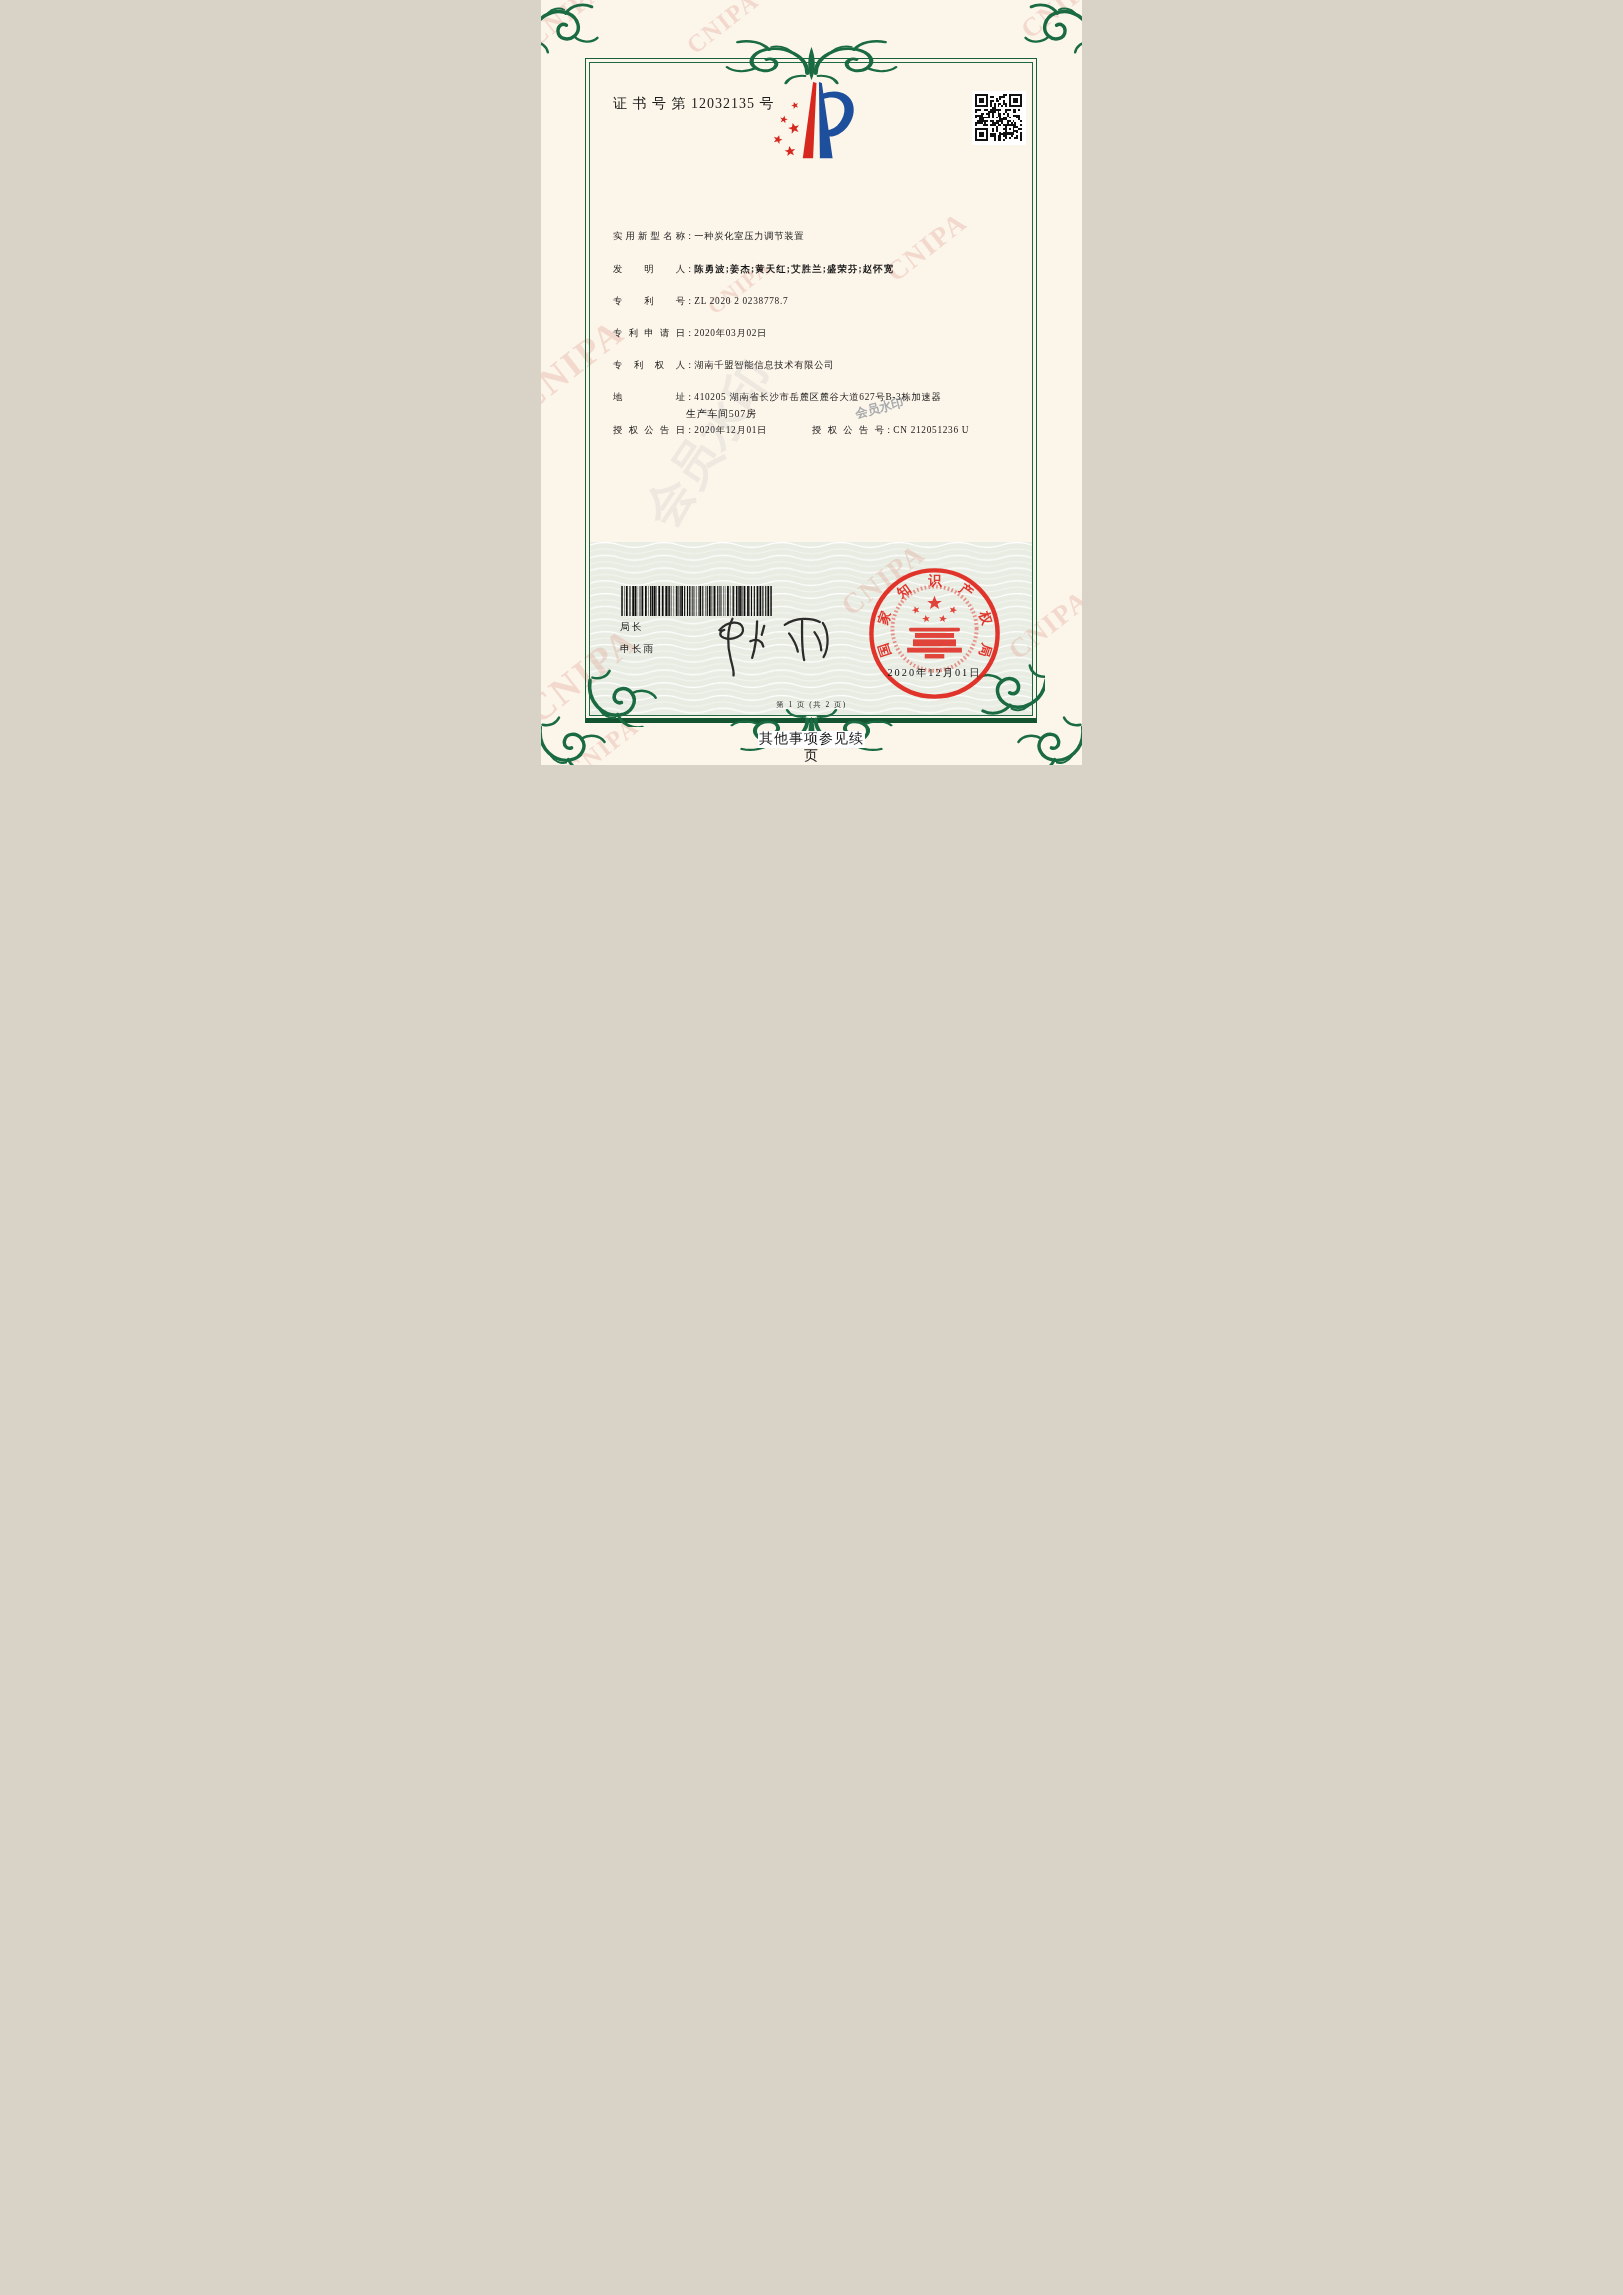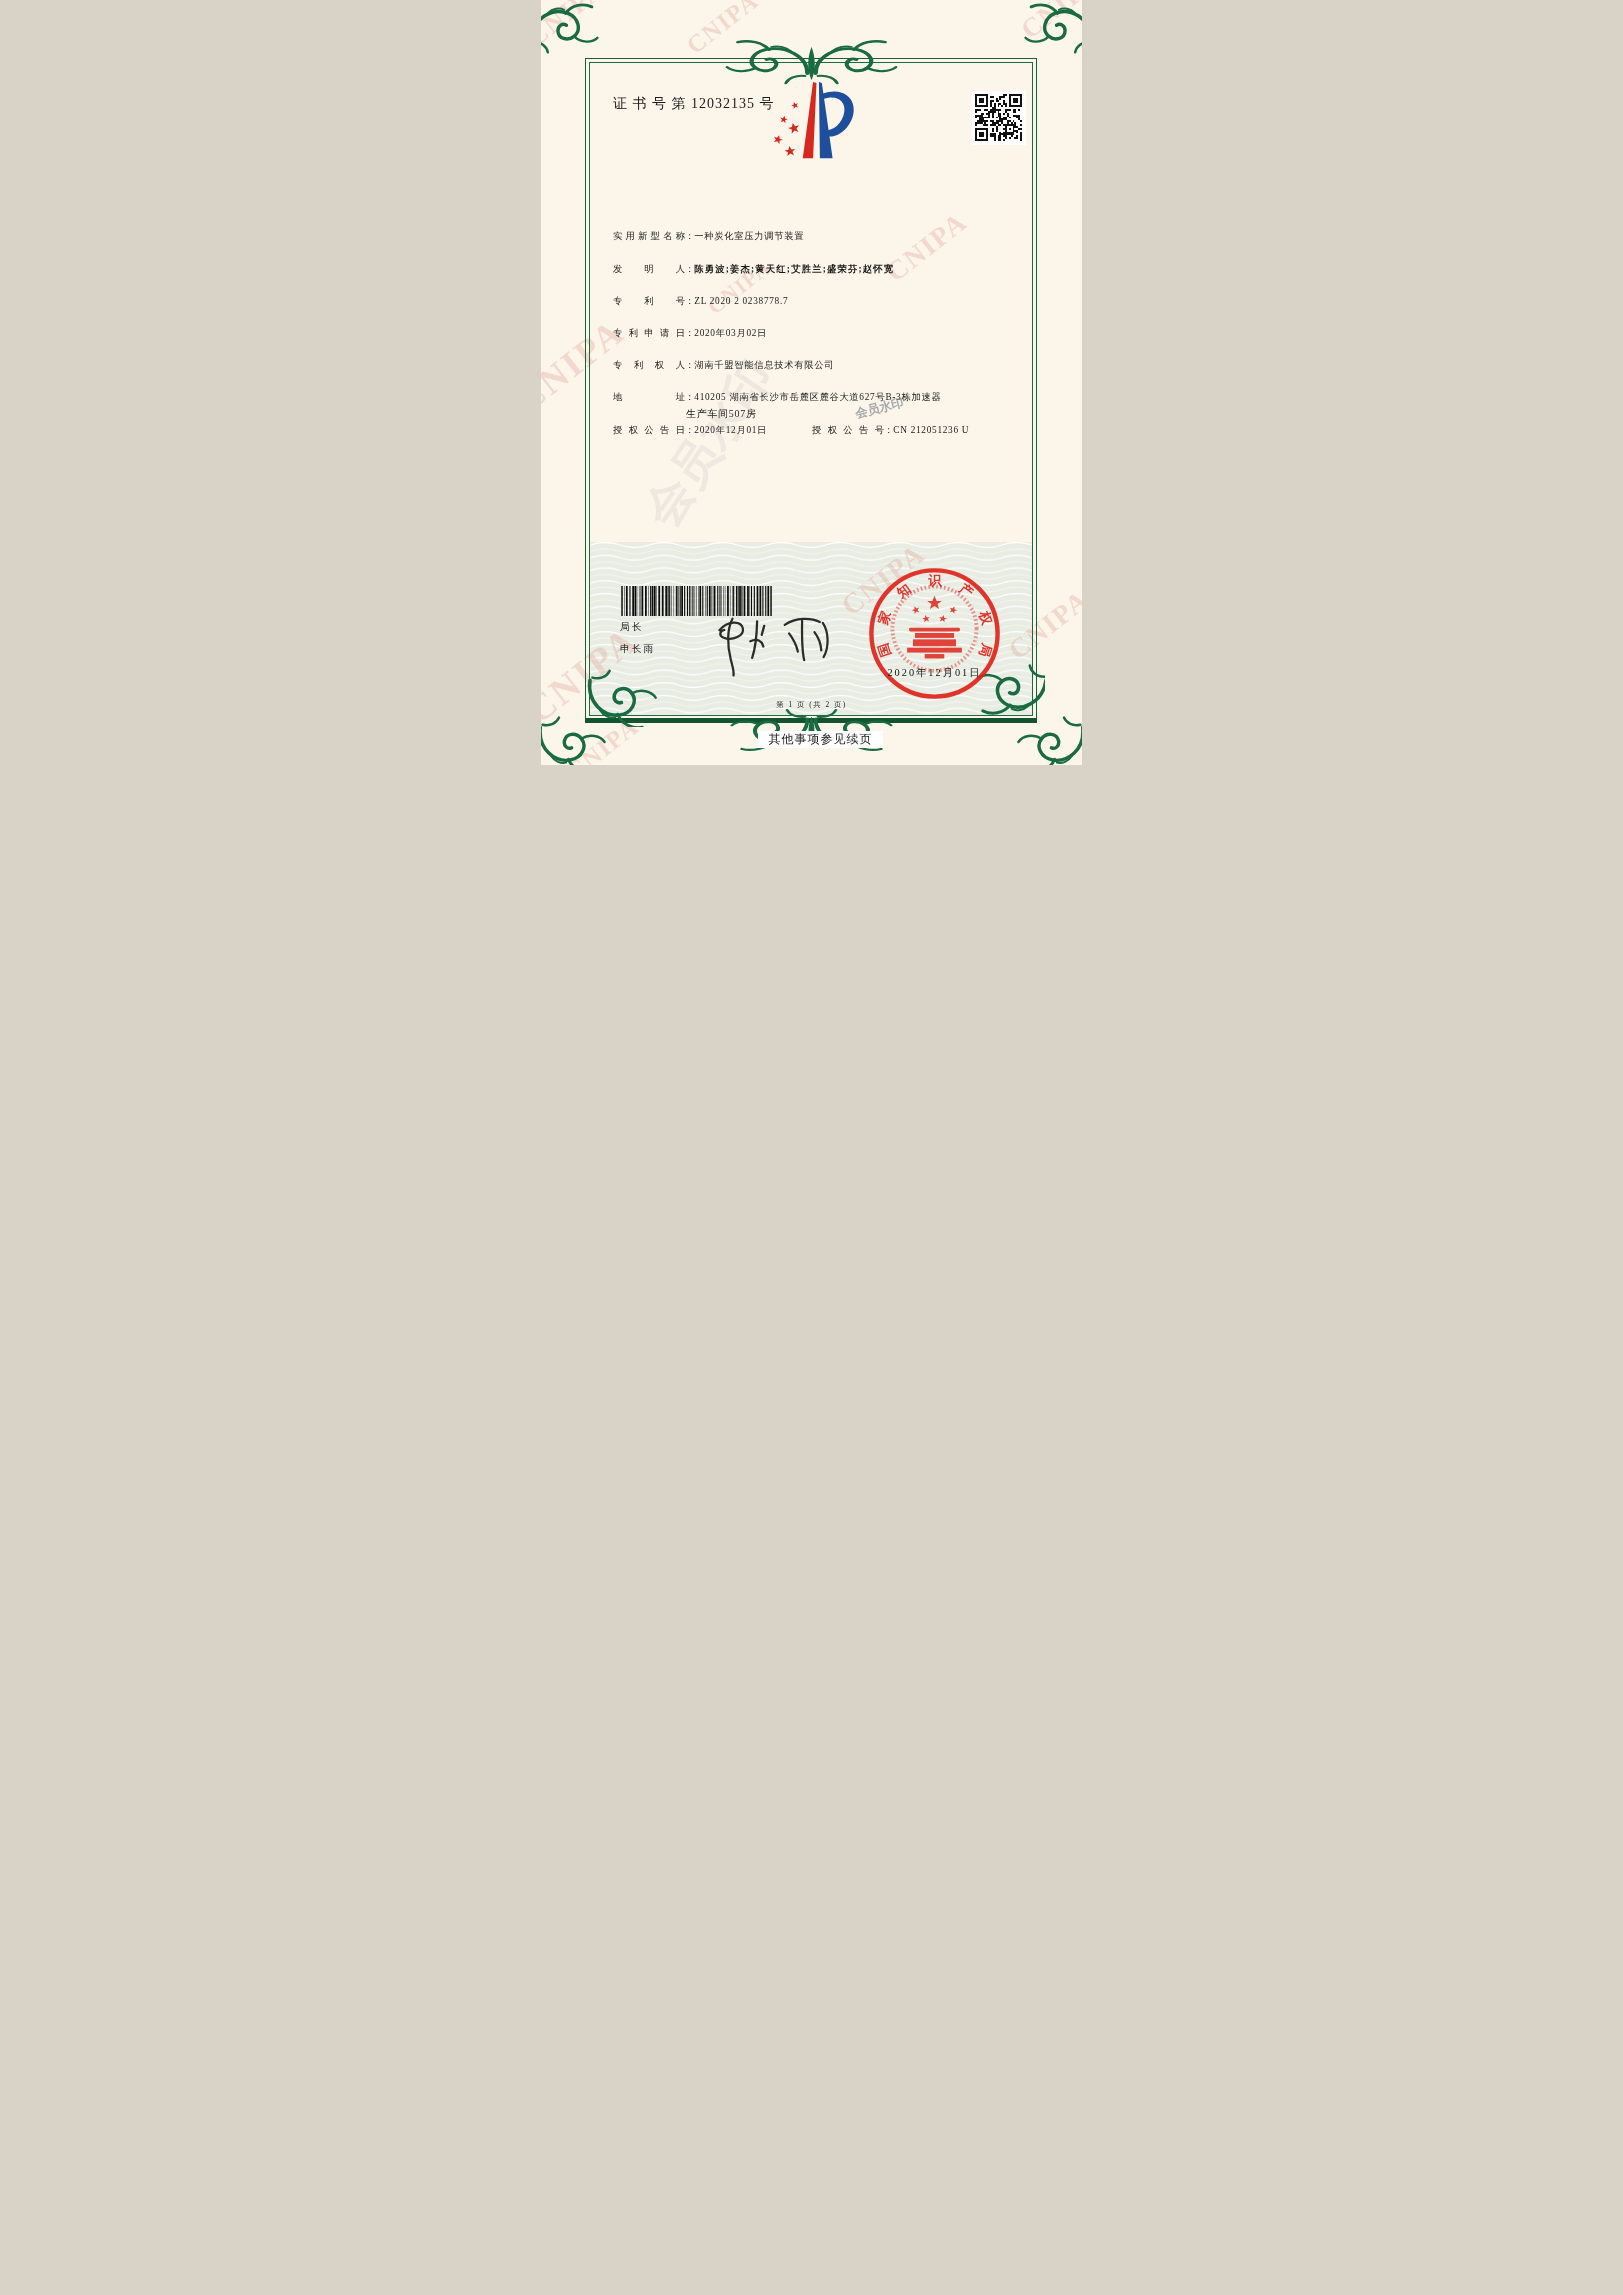--- a/index.html
+++ b/index.html
@@ -43,22 +43,22 @@
   .sig-svg{position:absolute;left:162px;top:610px;z-index:3;transform:rotate(-3deg);}
   
   .seal{position:absolute;left:326px;top:566px;width:135px;height:135px;z-index:3;}
   .seal .arc-char{position:absolute;font-size:13.3px;font-weight:bold;color:rgba(223,38,29,.92);
                   transform-origin:center;}
   .seal-date{position:absolute;left:311px;top:666px;width:165px;text-align:center;font-size:10.3px;
              letter-spacing:2px;z-index:4;color:#111;}
   
   .page-info{position:absolute;left:44px;top:700px;width:453px;text-align:center;font-size:7.4px;
              letter-spacing:1.5px;z-index:3;}
-  .cont-strip{position:absolute;left:217px;top:731px;width:125px;height:16.7px;background:#ffffff;
-              text-align:center;line-height:16.7px;font-size:12px;letter-spacing:1px;z-index:4;}
+  .cont-strip{position:absolute;left:217px;top:731px;width:107px;height:16.7px;background:#ffffff;
+              text-align:center;line-height:16.7px;font-size:14px;letter-spacing:1px;z-index:4;}
   
   .orn{position:absolute;color:#1a6b42;z-index:2;pointer-events:none;}
 </style>
 </head>
 <body>
 
 <div class="page">
 
   <svg width="0" height="0" style="position:absolute" aria-hidden="true">
     <defs>

